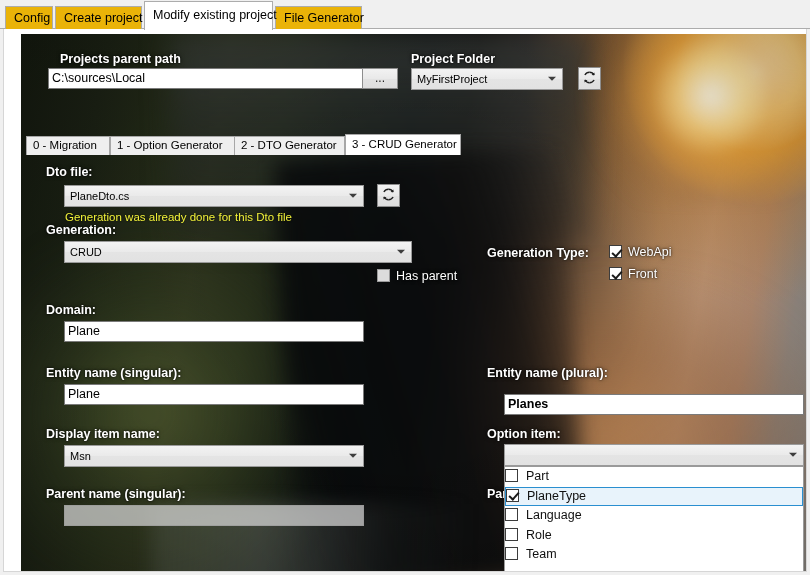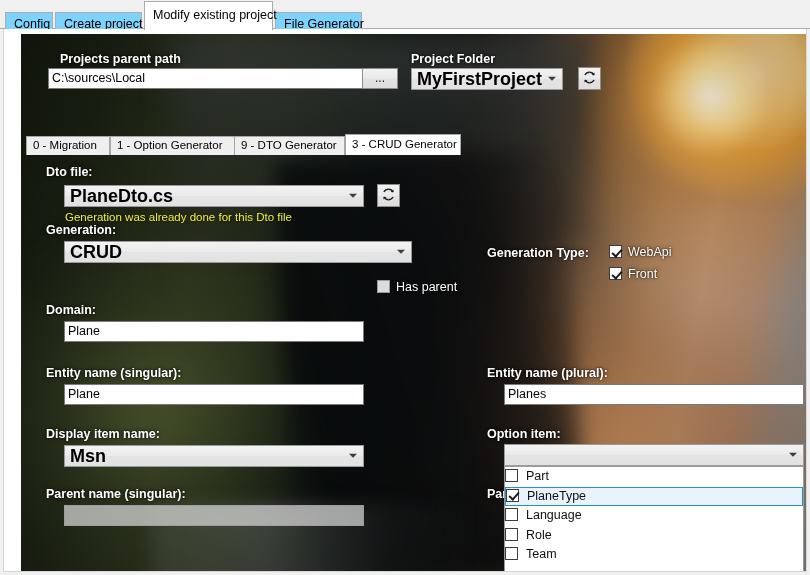--- a/index.html
+++ b/index.html
@@ -20,24 +20,24 @@
   .outer-tabstrip {
     position: absolute;
     left: 0; top: 0;
     width: 810px; height: 29px;
     background: #f0f0f0;
     border-bottom: 1px solid #acacac;
     box-sizing: border-box;
   }
   .outer-tab {
     position: absolute;
-    top: 12px;
+    top: 6px;
     height: 24px;
     box-sizing: border-box;
-    background: #7dd3fc;
+    background: #eab308;
     border: 1px solid #acacac;
     border-bottom: none;
     font-size: 12.5px;
     color: #000;
     line-height: 23px;
     padding: 0 8px;
     white-space: nowrap;
   }
   .outer-tab.selected {
     top: 1px;
@@ -148,27 +148,26 @@
     background: rgba(216,216,216,0.72);
     border: 1px solid rgba(150,150,150,0.55);
     color: #6d6d6d;
   }
   .fcombo {
     position: absolute;
     box-sizing: border-box;
     height: 22px;
     background: linear-gradient(180deg, #f3f3f3 0%, #eaeaea 50%, #e4e4e4 51%, #e2e2e2 100%);
     border: 1px solid #9a9a9a;
-    font-size: 18px;
+    font-size: 11px;
     color: #000;
     padding: 0 1px 0 5px;
     line-height: 20px;
     white-space: nowrap;
     overflow: hidden;
-    font-weight: bold;
   }
   .fcombo .chev {
     position: absolute;
     right: 6px; top: 50%;
     transform: translateY(-55%);
     width: 0; height: 0;
     border-left: 4px solid transparent;
     border-right: 4px solid transparent;
     border-top: 4px solid #3d3d3d;
   }
@@ -347,21 +346,21 @@
           <path d="M3.1 5.3A5.6 5.6 0 0 1 8 2.4" fill="none" stroke="#1e1e1e" stroke-width="1.5"></path>
           <path d="M12.9 10.7A5.6 5.6 0 0 1 8 13.6" fill="none" stroke="#1e1e1e" stroke-width="1.5"></path>
           <path d="M13.4 2.6l-.3 3.1-3-.5z" fill="#1e1e1e"></path>
           <path d="M2.6 13.4l.3-3.1 3 .5z" fill="#1e1e1e"></path>
         </svg>
       </div>
 
       <div class="inner-tabstrip" id="inner-tabstrip">
           <div class="inner-tab" style="left: 2px; width: 84px;"><span>0 - Migration</span></div>
           <div class="inner-tab" style="left: 86px; width: 144px;"><span>1 - Option Generator</span></div>
-          <div class="inner-tab" style="left: 210px; width: 111px;"><span>9 - DTO Generator</span></div>
+          <div class="inner-tab" style="left: 210px; width: 111px;"><span>2 - DTO Generator</span></div>
           <div class="inner-tab selected" style="left: 321px; width: 116px;"><span>3 - CRUD Generator</span></div>
         </div>
 
       <div class="inner-page">
 
         <div class="flabel" style="left:22px; top:10px;">Dto file:</div>
         <div class="fcombo" style="left:40px; top:30px; width:300px;">
           <span>PlaneDto.cs</span>
           <span class="chev"></span>
         </div>
@@ -377,40 +376,40 @@
         </div>
 
         <div class="warning" style="left:41px; top:56px;">Generation was already done for this Dto file</div>
 
         <div class="flabel" style="left:22px; top:68px;">Generation:</div>
         <div class="fcombo" style="left:40px; top:86px; width:348px;">
           <span>CRUD</span>
           <span class="chev"></span>
         </div>
 
-        <div class="fcheck disabled" style="left:353px; top:114px;margin-top:11px;">
+        <div class="fcheck disabled" style="left:353px; top:114px;">
           <span class="box"></span><span>Has parent</span>
         </div>
 
         <div class="flabel" style="left:463px; top:91px;">Generation Type:</div>
         <div class="fcheck" style="left:585px; top:90px;">
           <span class="box checked"></span><span>WebApi</span>
         </div>
         <div class="fcheck" style="left:585px; top:112px;">
           <span class="box checked"></span><span>Front</span>
         </div>
 
         <div class="flabel" style="left:22px; top:148px;">Domain:</div>
         <div class="ftext" style="left:40px; top:166px; width:300px;">Plane</div>
 
         <div class="flabel" style="left:22px; top:211px;">Entity name (singular):</div>
         <div class="ftext" style="left:40px; top:229px; width:300px;">Plane</div>
 
         <div class="flabel" style="left:463px; top:211px;">Entity name (plural):</div>
-        <div class="ftext" style="left:480px; top:229px; width:300px;">Planes</div>
+        <div class="ftext" style="left:480px; top:239px; width:300px;font-weight:bold;">Planes</div>
 
         <div class="flabel" style="left:22px; top:272px;">Display item name:</div>
         <div class="fcombo" style="left:40px; top:290px; width:300px;">
           <span>Msn</span>
           <span class="chev"></span>
         </div>
 
         <div class="flabel" style="left:22px; top:332px;">Parent name (singular):</div>
         <div class="ftext disabled" style="left:40px; top:350px; width:300px;"></div>
 

